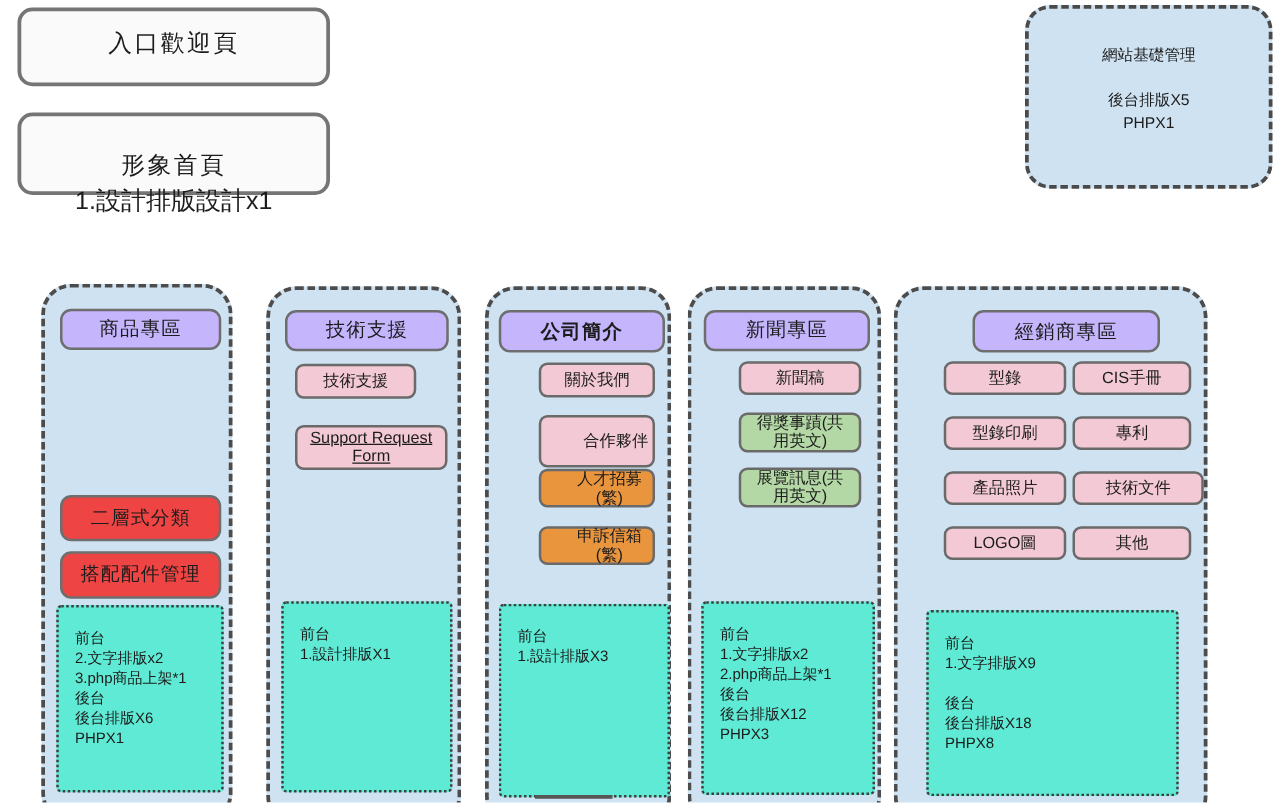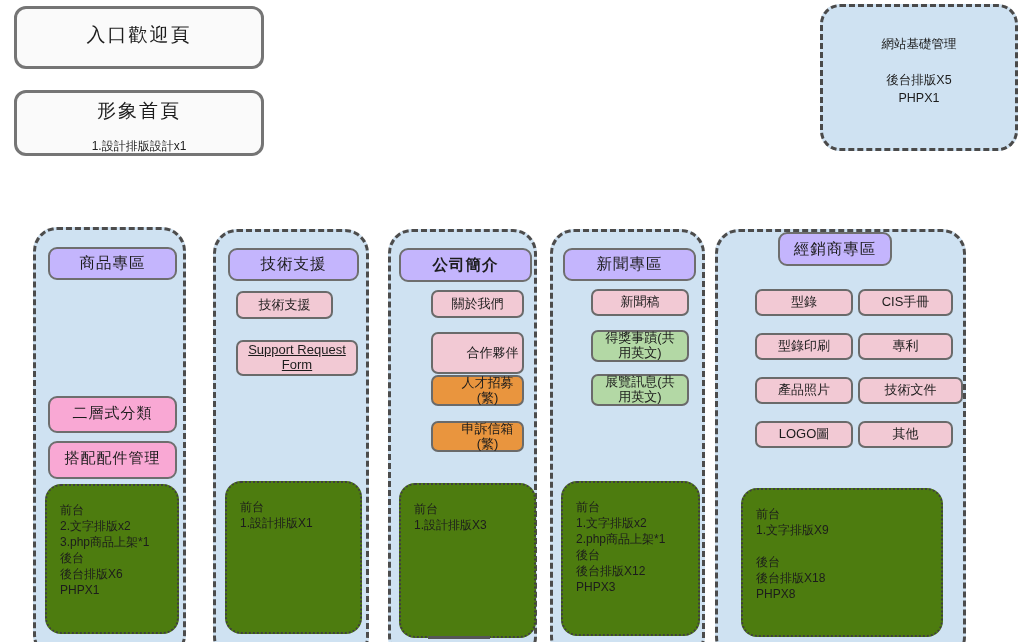--- a/index.html
+++ b/index.html
@@ -14,21 +14,21 @@
 
   .top-box {
     position: absolute;
     background: #fafafa;
     border: 3px solid #757575;
     border-radius: 12px;
     text-align: center;
     box-sizing: border-box;
   }
   .top-box .title { font-size: 19px; letter-spacing: 2px; margin-top: 13px; }
-  .top-box .subtitle { font-size: 12px; margin-top: 14px; }
+  .top-box .subtitle { font-size: 20px; margin-top: 2px; }
 
   .admin-box {
     position: absolute;
     left: 820px; top: 4px; width: 198px; height: 147px;
     background: #cfe2f2;
     border: 3px dashed #4a4a4a;
     border-radius: 20px;
     box-sizing: border-box;
     text-align: center;
     padding-top: 28px;
@@ -59,31 +59,31 @@
     position: absolute;
     border: 2px solid #6a6a6a;
     border-radius: 7px;
     box-sizing: border-box;
     text-align: center;
     font-size: 13px;
     line-height: 1.15;
     display: flex; flex-direction: column; align-items: center; justify-content: center;
     padding: 1px 3px;
   }
-  .node.plain { background: #f9a8d4; border: 2.5px solid #6e6e6e; border-radius: 9px; font-size: 15px; letter-spacing: 1px; font-family: Liberation Mono, monospace; }
+  .node.plain { background: #ef4444; border: 2.5px solid #6e6e6e; border-radius: 9px; font-size: 15px; letter-spacing: 1px; }
   .node.pink   { background: #f2c9d4; }
   .node.orange { background: #e9953e; padding-left: 23px; }
   .node.green  { background: #b3d8a5; }
   .node.underlined { text-decoration: underline; }
 
   .note-box {
     position: absolute;
-    background: #4d7c0f;
+    background: #5eead4;
     border: 2px dotted #3f3f3f;
-    border-radius: 16px;
+    border-radius: 4px;
     box-sizing: border-box;
     padding: 17px 8px 0 13px;
     font-size: 12px;
     line-height: 1.33;
   }
   .note-line { min-height: 16px; white-space: nowrap; }
   .admin-box .note-line { min-height: 18px; }
 
   .bottom-bar {
     position: absolute;
@@ -94,21 +94,21 @@
 </head>
 <body>
 
 <div id="stage">
 
   <div class="top-box" style="left:14px; top:6px; width:250px; height:63px;">
     <div class="title">入口歡迎頁</div>
   </div>
 
   <div class="top-box" style="left:14px; top:90px; width:250px; height:66px;">
-    <div class="title" style="margin-top:5px;">形象首頁</div>
+    <div class="title" style="margin-top:26px;">形象首頁</div>
     <div class="subtitle">1.設計排版設計x1</div>
   </div>
 
   <div class="admin-box">
       <div class="note-line">網站基礎管理</div>
       <div class="note-line"></div>
       <div class="note-line">後台排版X5</div>
       <div class="note-line">PHPX1</div>
     </div>
 
@@ -169,21 +169,21 @@
         <div class="note-line">前台</div>
         <div class="note-line">1.文字排版x2</div>
         <div class="note-line">2.php商品上架*1</div>
         <div class="note-line">後台</div>
         <div class="note-line">後台排版X12</div>
         <div class="note-line">PHPX3</div>
       </div>
   </div>
 
   <div class="column" style="left:715px; top:229px; width:251px;">
-    <div class="hdr" style="left:60px; top:0; width:114px; height:34px;">經銷商專區</div>
+    <div class="hdr" style="left:60px; top:16px; width:150px; height:34px;">經銷商專區</div>
 
     <div class="node pink" style="left:37px; top:57px; width:98px; height:27px;">型錄</div>
     <div class="node pink" style="left:140px; top:57px; width:95px; height:27px;">CIS手冊</div>
 
     <div class="node pink" style="left:37px; top:101px; width:98px; height:27px;">型錄印刷</div>
     <div class="node pink" style="left:140px; top:101px; width:95px; height:27px;">專利</div>
 
     <div class="node pink" style="left:37px; top:145px; width:98px; height:27px;">產品照片</div>
     <div class="node pink" style="left:140px; top:145px; width:105px; height:27px;">技術文件</div>
 

